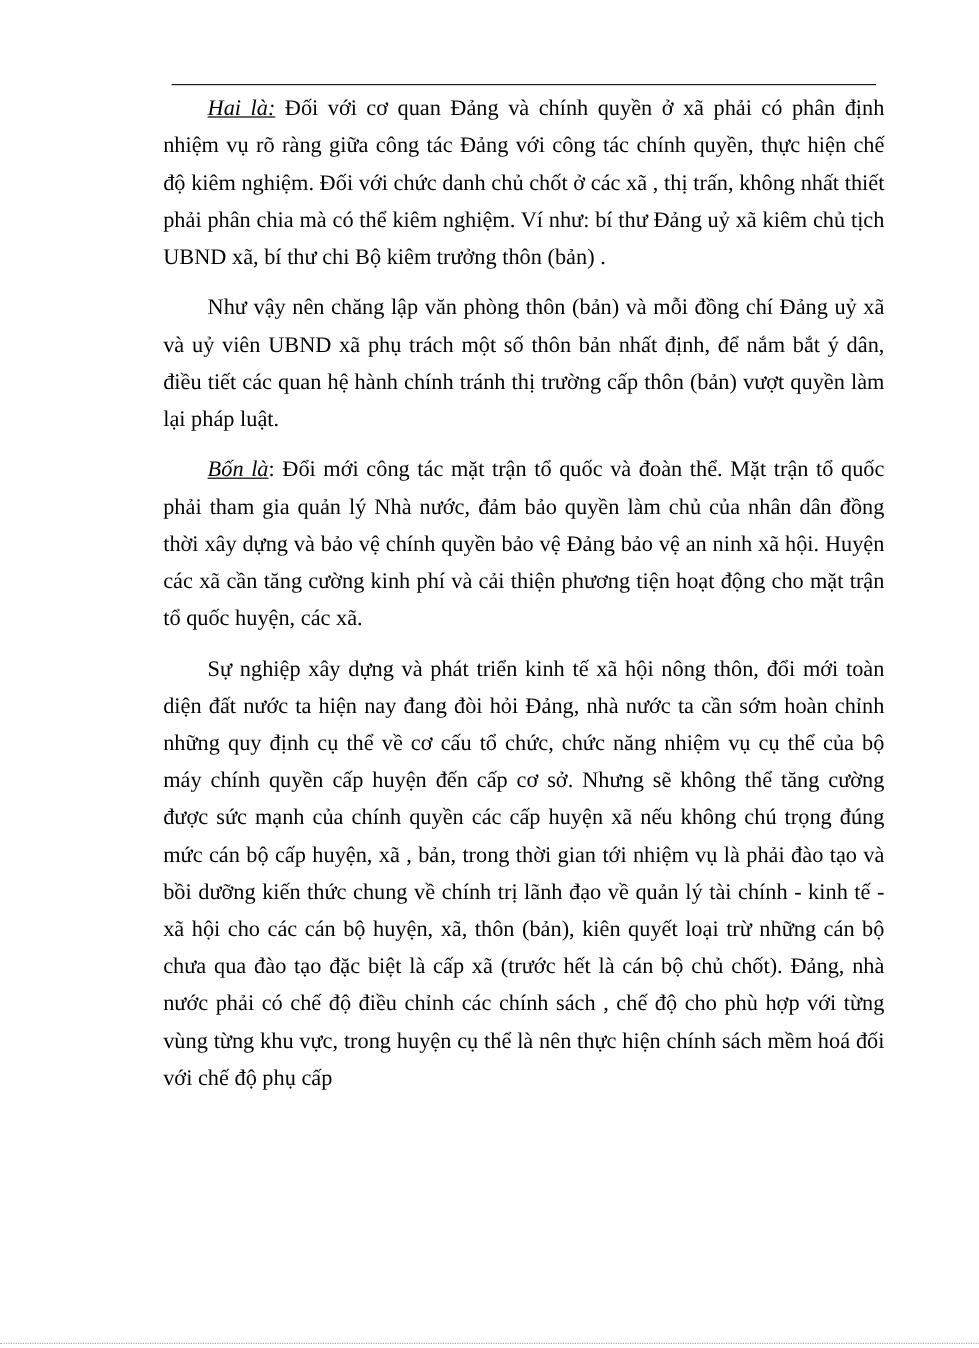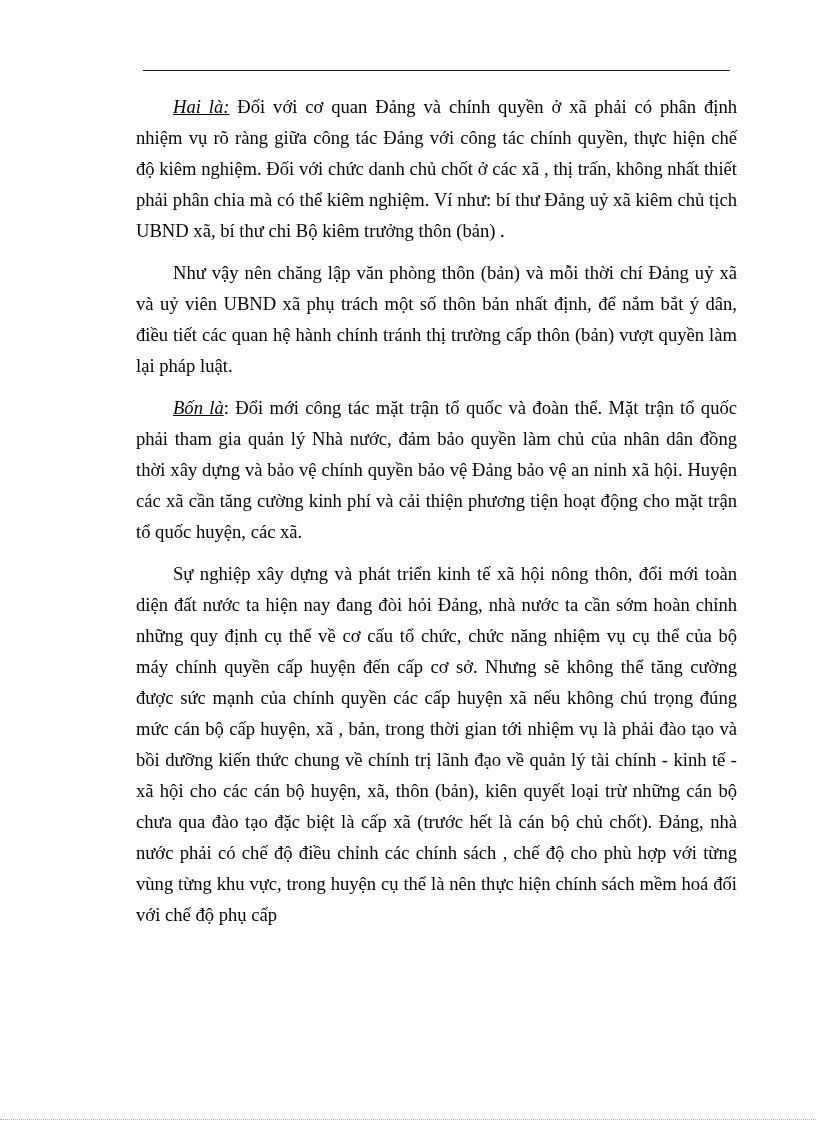--- a/index.html
+++ b/index.html
@@ -20,21 +20,21 @@
     position: absolute;
     left: 143px;
     top: 70px;
     width: 587px;
     height: 0;
     border-top: 1.6px solid #1a1a1a;
   }
   .content {
     position: absolute;
     left: 136px;
-    top: 91px;
+    top: 75px;
     width: 601px;
   }
   .para {
     margin: 0 0 11px 0;
     text-align: justify;
     text-indent: 37px;
     font-size: 18.6px;
     line-height: 31px;
     color: #050505;
   }
@@ -56,21 +56,21 @@
 
 <div class="page">
 
   <div class="header-rule"></div>
 
   <div class="content">
 
     <p class="para"><span class="lead">Hai là:</span><span></span><span> Đối với cơ quan Đảng và chính quyền ở xã phải có phân định nhiệm vụ rõ ràng giữa công tác Đảng với công tác chính quyền, thực hiện chế độ kiêm nghiệm. Đối với chức danh chủ chốt ở các xã , thị trấn, không nhất thiết phải phân chia mà có thể kiêm nghiệm. Ví như: bí thư Đảng uỷ xã kiêm chủ tịch UBND xã, bí thư chi Bộ kiêm trưởng thôn (bản) .</span></p>
 
 
-    <p class="para"><span class="lead"></span><span></span><span>Như vậy nên chăng lập văn phòng thôn (bản) và mỗi thời chí Đảng uỷ xã và uỷ viên UBND xã phụ trách một số thôn bản nhất định, để nắm bắt ý dân, điều tiết các quan hệ hành chính tránh thị trường cấp thôn (bản) vượt quyền làm lại pháp luật.</span></p>
+    <p class="para"><span class="lead"></span><span></span><span>Như vậy nên chăng lập văn phòng thôn (bản) và mỗi đồng chí Đảng uỷ xã và uỷ viên UBND xã phụ trách một số thôn bản nhất định, để nắm bắt ý dân, điều tiết các quan hệ hành chính tránh thị trường cấp thôn (bản) vượt quyền làm lại pháp luật.</span></p>
 
     <p class="para"><span class="lead">Bốn là</span><span>:</span><span> Đổi mới công tác mặt trận tổ quốc và đoàn thể. Mặt trận tổ quốc phải tham gia quản lý Nhà nước, đảm bảo quyền làm chủ của nhân dân đồng thời xây dựng và bảo vệ chính quyền bảo vệ Đảng bảo vệ an ninh xã hội. Huyện các xã cần tăng cường kinh phí và cải thiện phương tiện hoạt động cho mặt trận tổ quốc huyện, các xã.</span></p>
 
     <p class="para"><span class="lead"></span><span></span><span>Sự nghiệp xây dựng và phát triển kinh tế xã hội nông thôn, đổi mới toàn diện đất nước ta hiện nay đang đòi hỏi Đảng, nhà nước ta cần sớm hoàn chỉnh những quy định cụ thể về cơ cấu tổ chức, chức năng nhiệm vụ cụ thể của bộ máy chính quyền cấp huyện đến cấp cơ sở. Nhưng sẽ không thể tăng cường được sức mạnh của chính quyền các cấp huyện xã nếu không chú trọng đúng mức cán bộ cấp huyện, xã , bản, trong thời gian tới nhiệm vụ là phải đào tạo và bồi dưỡng kiến thức chung về chính trị lãnh đạo về quản lý tài chính - kinh tế - xã hội cho các cán bộ huyện, xã, thôn (bản), kiên quyết loại trừ những cán bộ chưa qua đào tạo đặc biệt là cấp xã (trước hết là cán bộ chủ chốt). Đảng, nhà nước phải có chế độ điều chỉnh các chính sách , chế độ cho phù hợp với từng vùng từng khu vực, trong huyện cụ thể là nên thực hiện chính sách mềm hoá đối với chế độ phụ cấp</span></p>
 
   </div>
 
   <div class="footer-rule"></div>
 
 </div>

